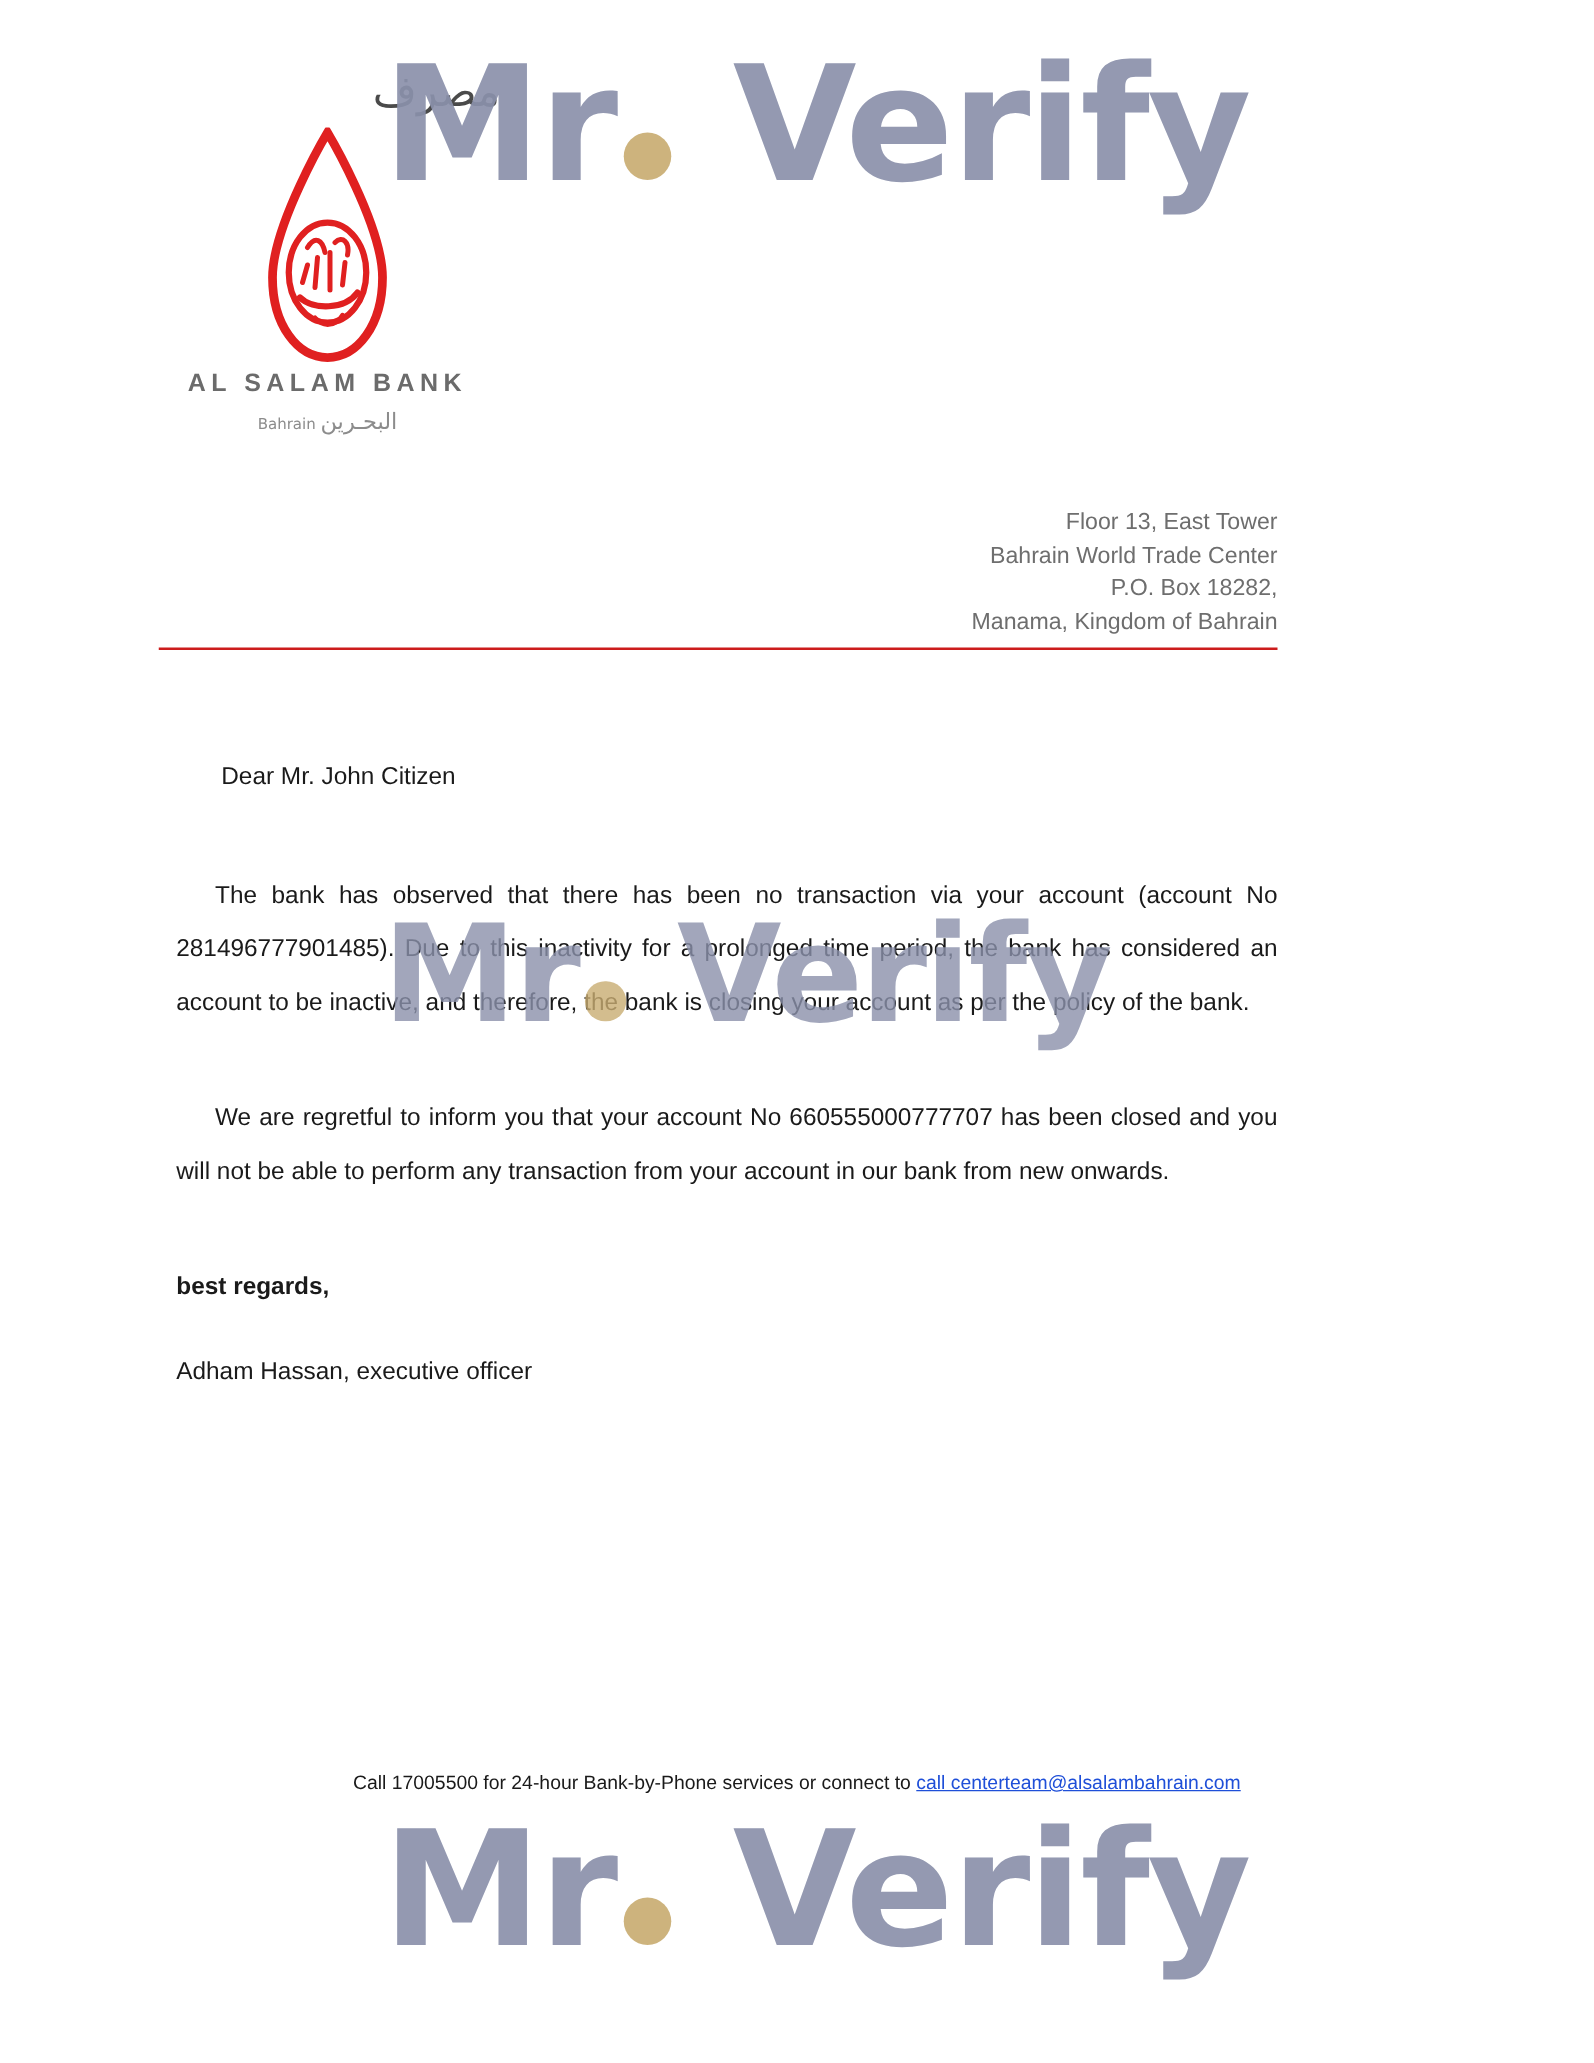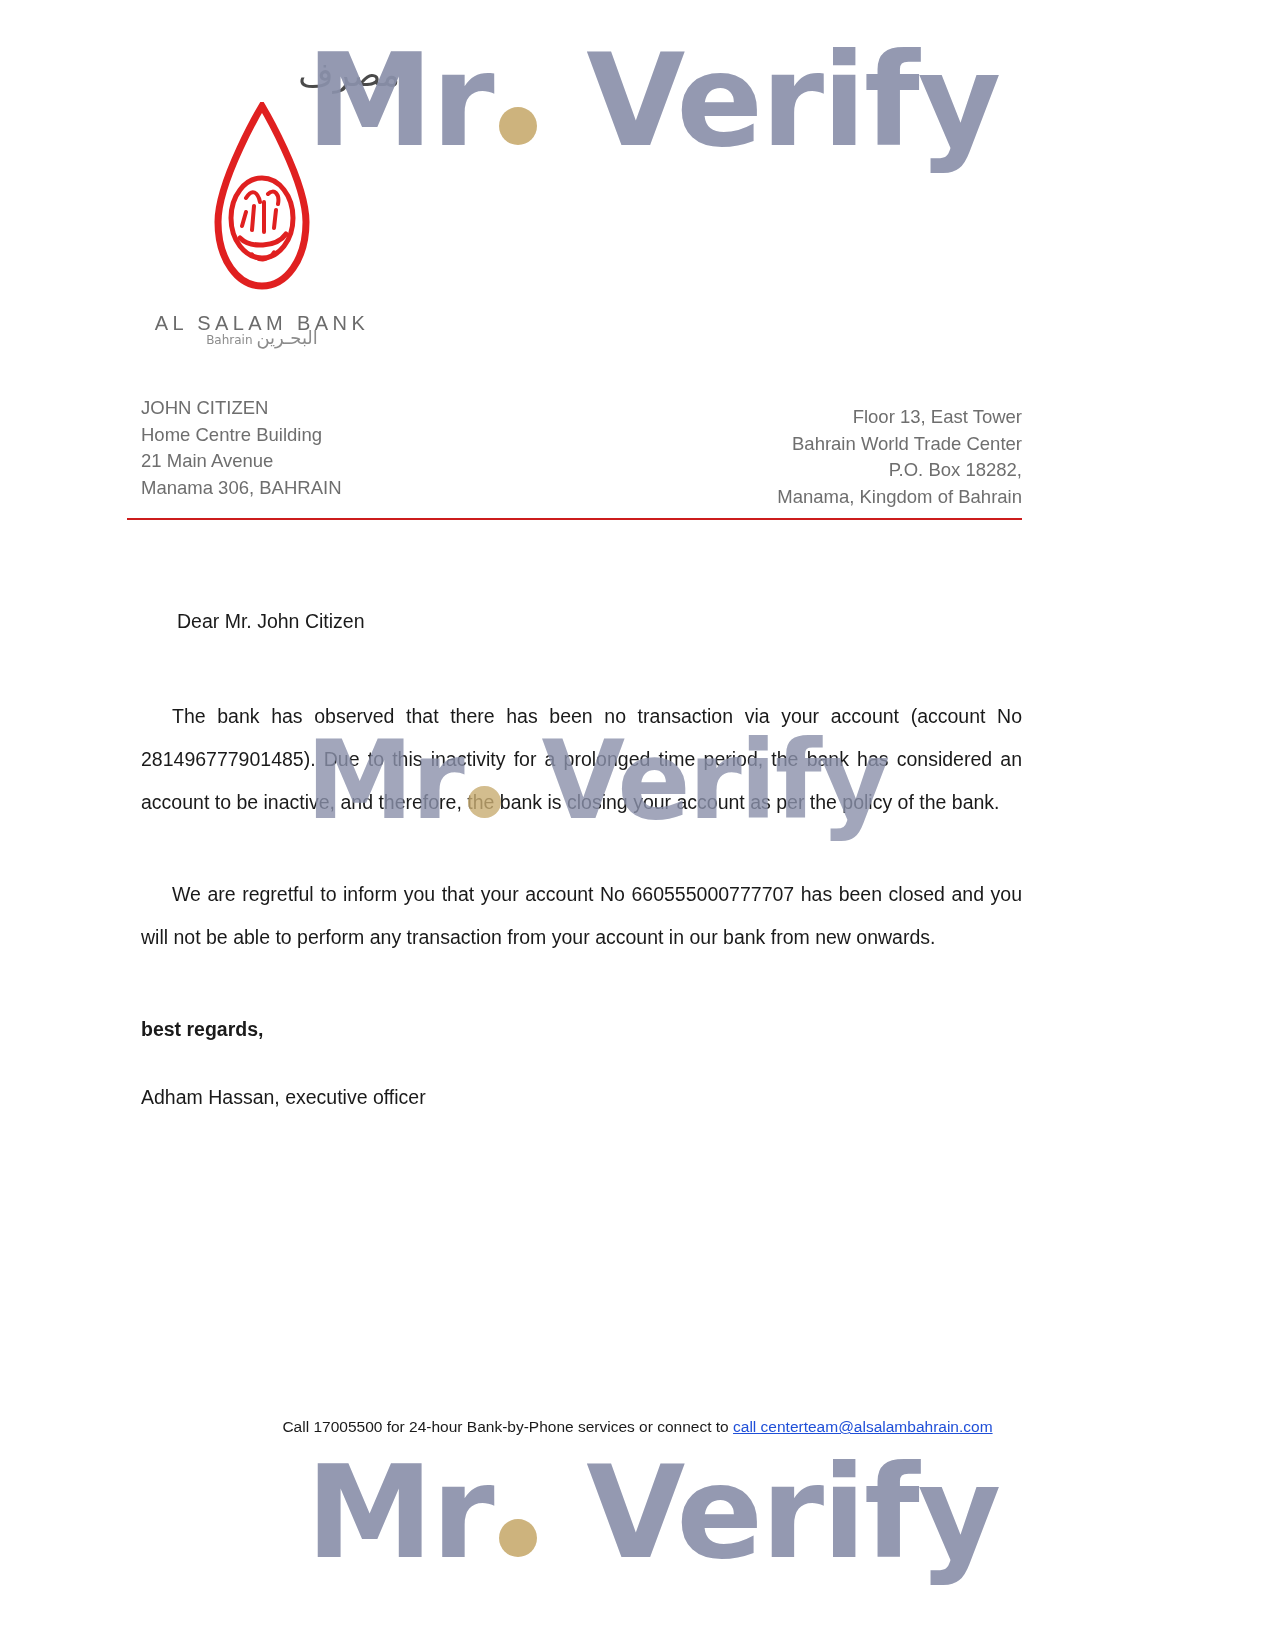--- a/index.html
+++ b/index.html
@@ -43,28 +43,29 @@
     position: absolute;
     left: 78px;
     top: 58px;
     width: 120px;
     height: 190px;
   }
   .logo-drop svg { display: block; }
   .logo-name {
     position: absolute;
     left: 0;
-    top: 268px;
+    top: 252px;
     width: 276px;
     text-align: center;
     font-family: "Liberation Sans", sans-serif;
     font-size: 20px;
     letter-spacing: 4.4px;
     color: #6b6b6b;
     white-space: nowrap;
+    font-weight: bold;
   }
   .logo-sub {
     position: absolute;
     left: 0;
     top: 283px;
     width: 276px;
     text-align: center;
     font-family: "DejaVu Sans", sans-serif;
     font-size: 12px;
     color: #8c8c8c;
@@ -185,26 +186,20 @@
         <path d="M50 152 C56 160 66 160 72 150" fill="none" stroke="#e02020" stroke-width="3.5" stroke-linecap="round"></path>
       </svg>
     </div>
     <div class="logo-name">AL SALAM BANK</div>
     <div class="logo-sub">
       <span>Bahrain</span>
       <span class="ar">البحـرين</span>
     </div>
   </div>
 
-  <div class="addr addr-left">
-    <div>JOHN CITIZEN</div>
-    <div>Home Centre Building</div>
-    <div>21 Main Avenue</div>
-    <div>Manama 306, BAHRAIN</div>
-  </div>
 
   <div class="addr addr-right">
     <div>Floor 13, East Tower</div>
     <div>Bahrain World Trade Center</div>
     <div>P.O. Box 18282,</div>
     <div>Manama, Kingdom of Bahrain</div>
   </div>
 
   <div class="rule"></div>
 

